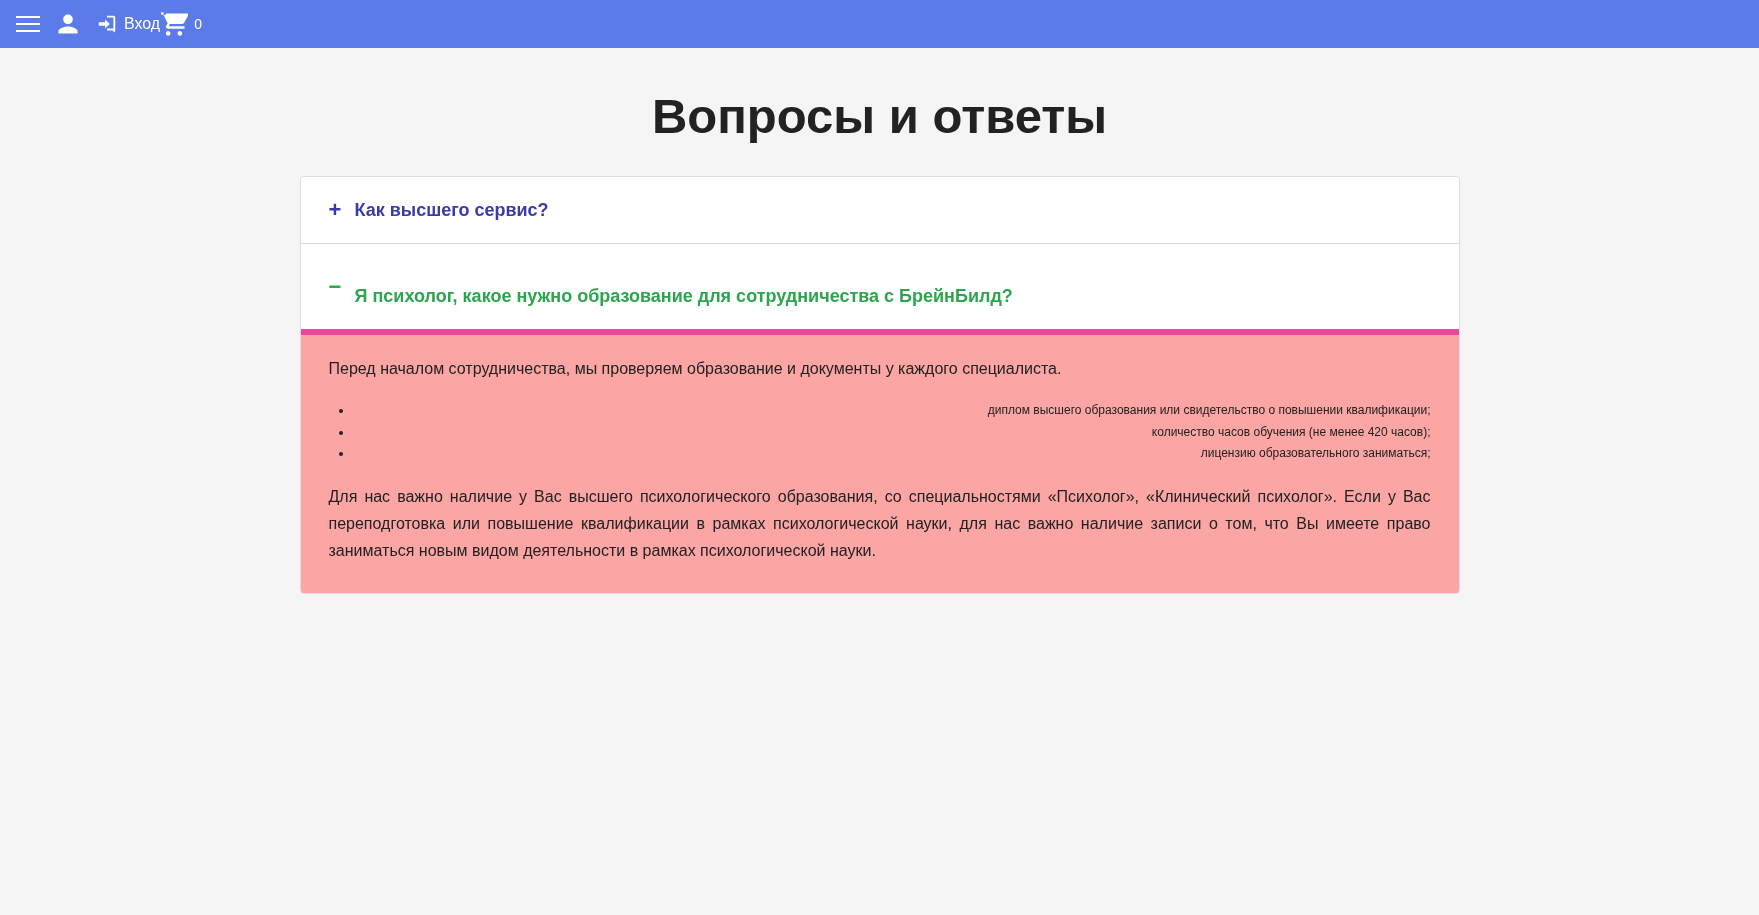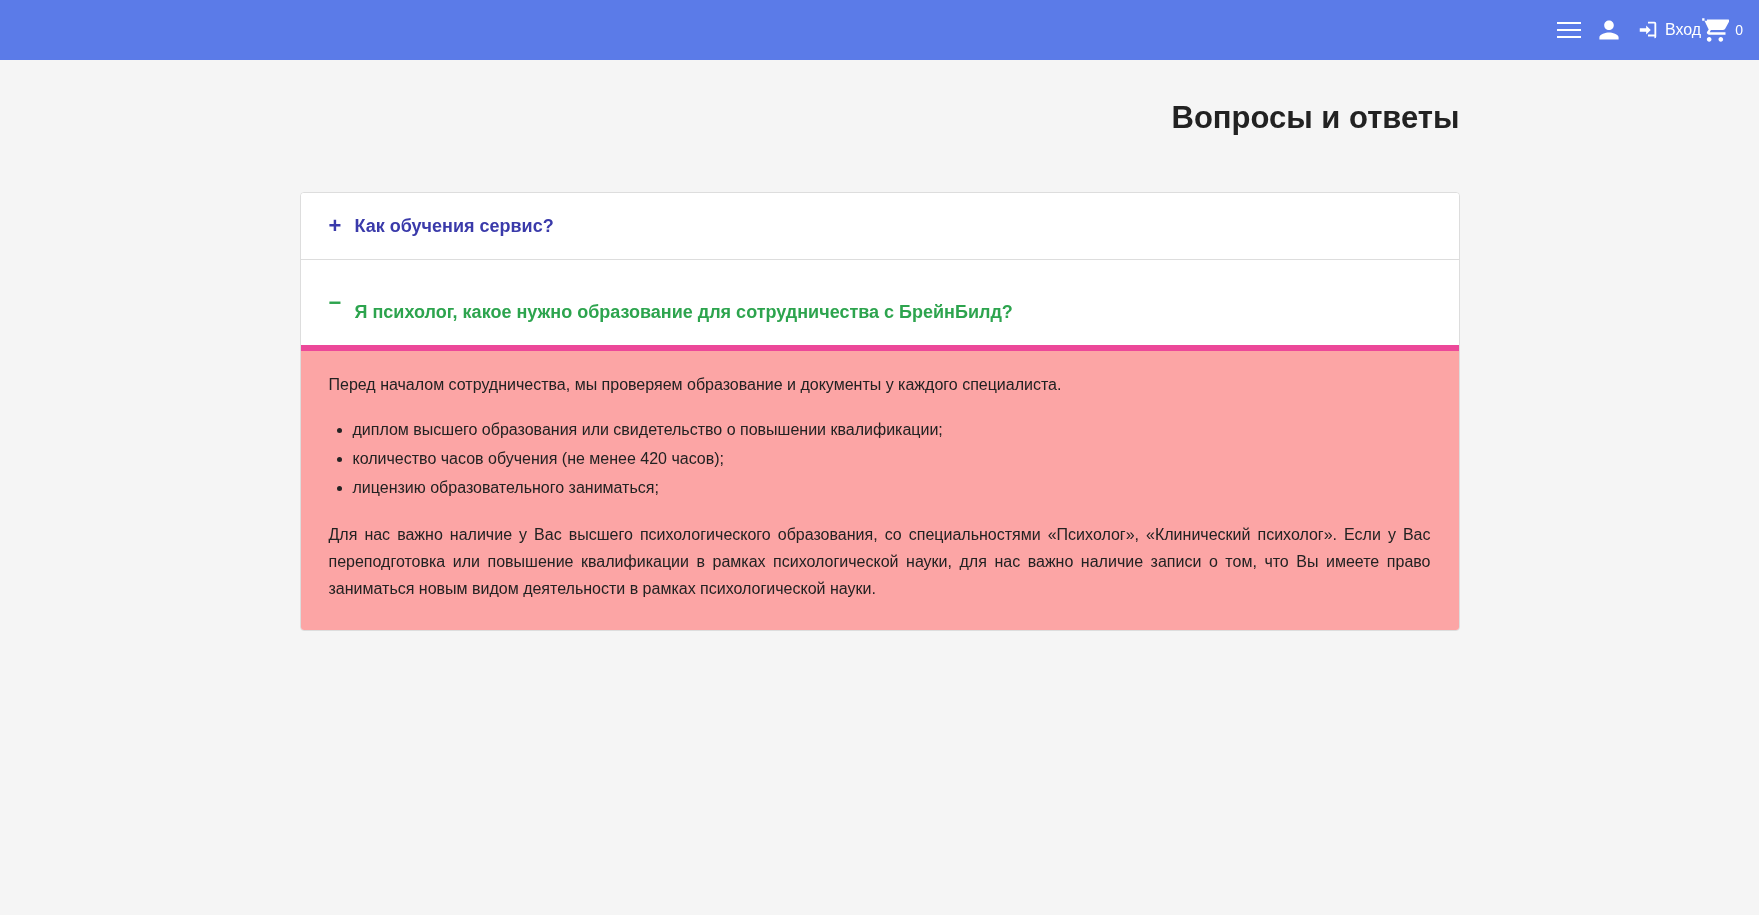--- a/index.html
+++ b/index.html
@@ -10,25 +10,25 @@
 
     body {
       font-family: Arial, sans-serif;
       background: #f5f5f5;
       min-height: 915px;
     }
 
     
     .header {
       background: #5b7be8;
-      height: 60px;
+      height: 48px;
       display: flex;
       align-items: center;
       padding: 0 16px;
-      justify-content: flex-end;
+      justify-content: flex-start;
     }
 
     .header-left {
       display: flex;
       align-items: center;
       gap: 16px;
     }
 
     .header-login {
       display: flex;
@@ -46,25 +46,25 @@
     }
 
     
     .main-content {
       max-width: 1200px;
       margin: 0 auto;
       padding: 40px 20px;
     }
 
     .page-title {
-      text-align: right;
-      font-size: 31px;
+      text-align: center;
+      font-size: 49px;
       font-weight: bold;
       color: #222;
-      margin-bottom: 56px;
+      margin-bottom: 32px;
     }
 
     
     .faq-container {
       border: 1px solid #ddd;
       background: #fff;
       border-radius: 4px;
       overflow: hidden;
     }
 
@@ -125,24 +125,25 @@
     .faq-answer p:last-child {
       margin-bottom: 0;
     }
 
     .faq-answer ul {
       margin: 0 0 18px 24px;
       padding: 0;
     }
 
     .faq-answer ul li {
-      font-size: 16px;
+      font-size: 12px;
       color: #222;
       line-height: 1.8;
       list-style-type: disc;
+      text-align: right;
     }
 
     .faq-answer .section-label {
       font-size: 16px;
       color: #222;
       margin-bottom: 10px;
       font-weight: normal;
     }
 
     
@@ -208,21 +209,21 @@
 </header>
 
 <main class="main-content">
   <h1 class="page-title">Вопросы и ответы</h1>
 
   <div class="faq-container">
 
     <div class="faq-item">
       <div class="faq-question">
         <span class="toggle-icon">+</span>
-        <span class="question-text">Как обучения сервис?</span>
+        <span class="question-text">Как высшего сервис?</span>
       </div>
     </div>
 
     <div class="faq-item">
       <div class="faq-question expanded">
         <span class="toggle-icon">−</span>
         <span class="question-text">Я психолог, какое нужно образование для сотрудничества с БрейнБилд?</span>
       </div>
       <div class="faq-answer">
         <p>Перед началом сотрудничества, мы проверяем образование и документы у каждого специалиста.</p>

